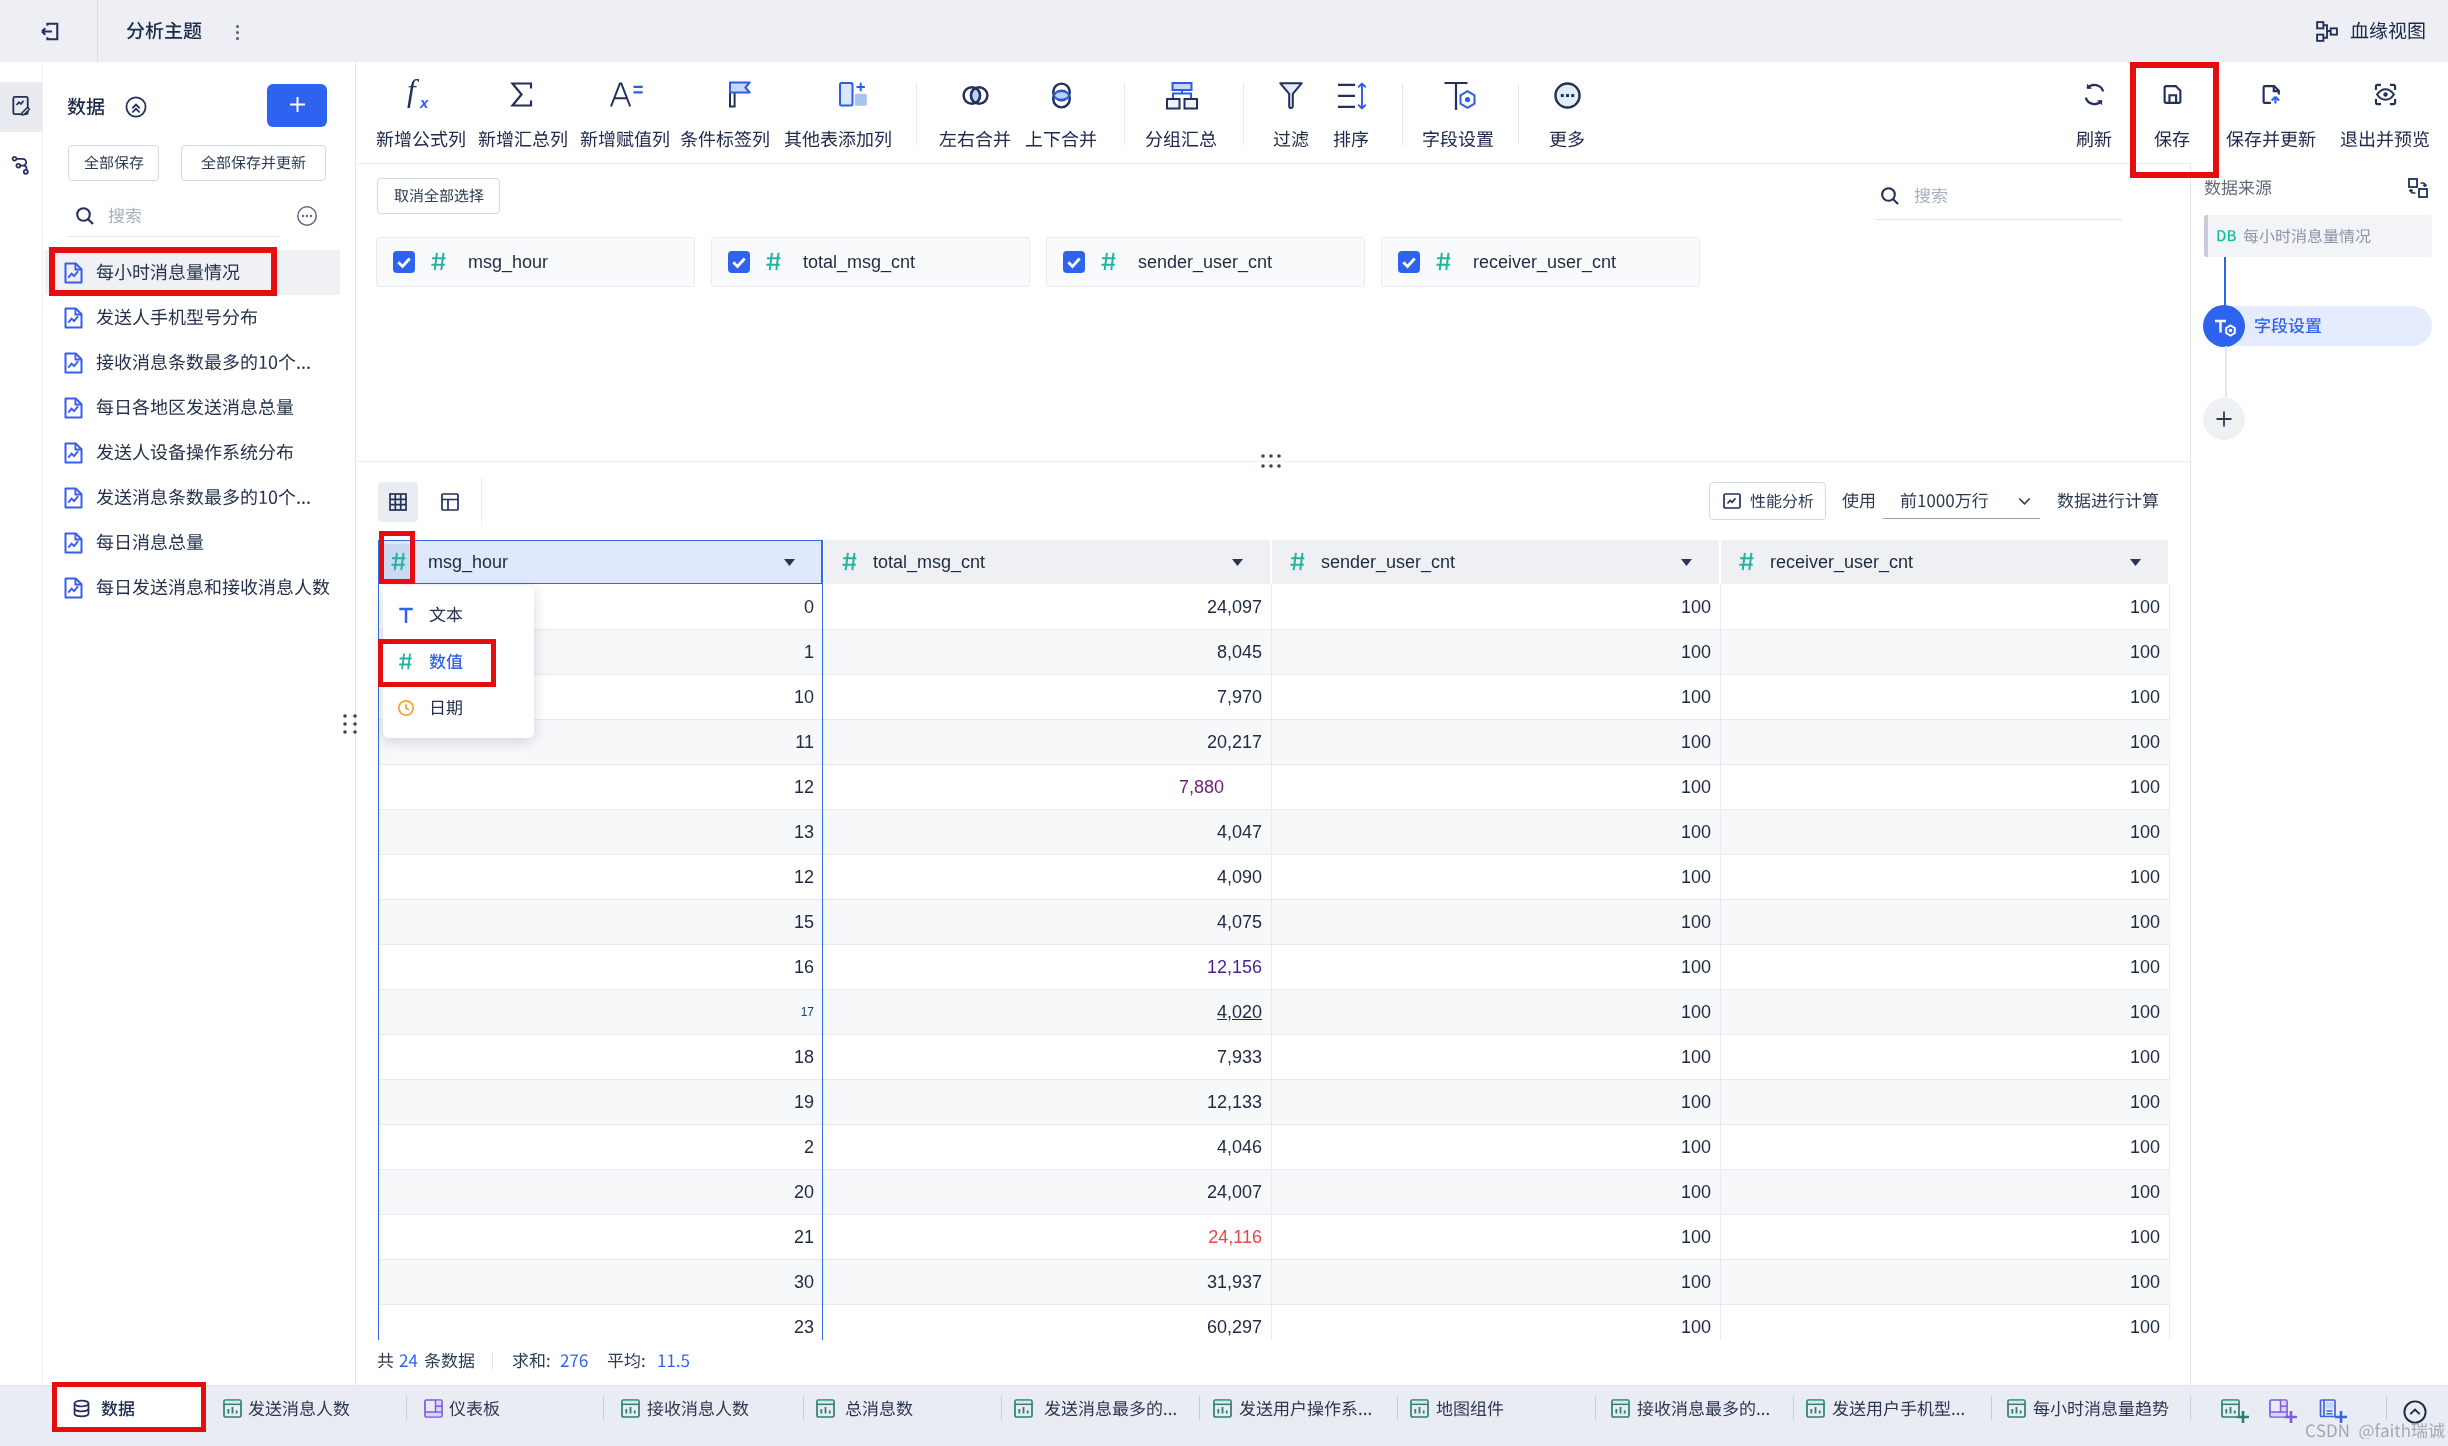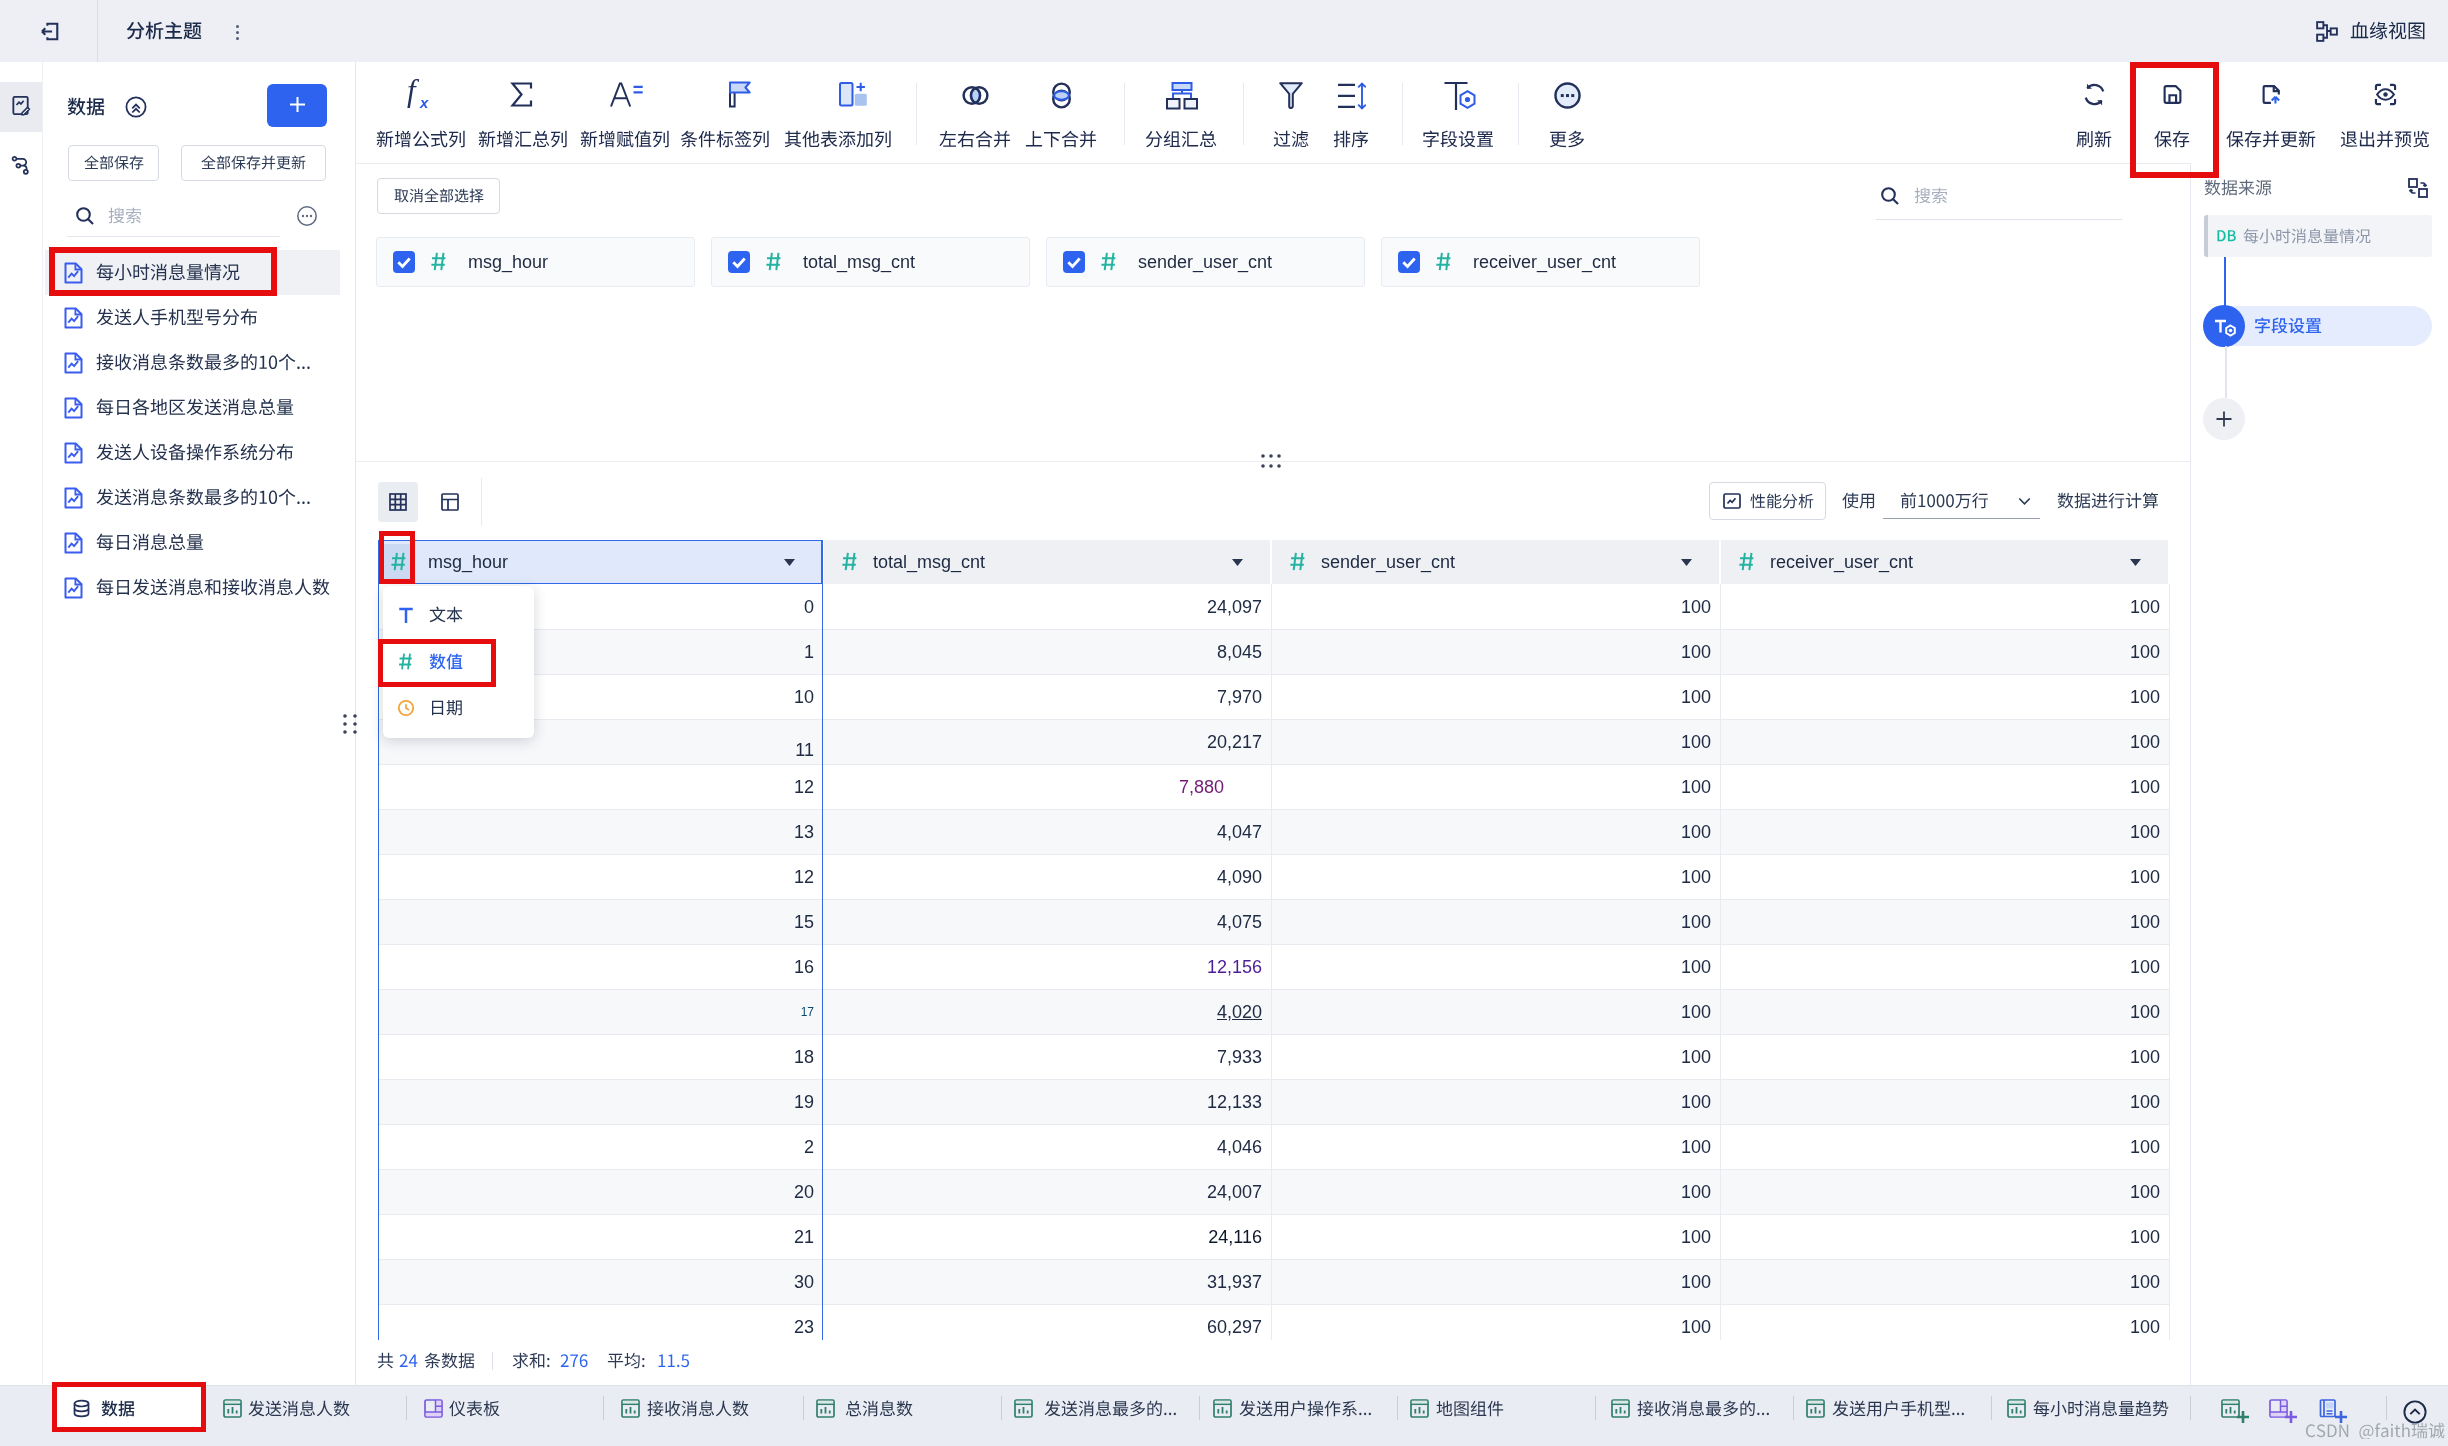--- a/index.html
+++ b/index.html
@@ -674,21 +674,21 @@
     <div class="a" style="font-size:18px;color:#202c44;line-height:22px;right:737px;top:595.5px;">100</div>
     <div class="a" style="font-size:18px;color:#202c44;line-height:22px;right:288px;top:595.5px;">100</div>
     <div class="a" style="font-size:18px;color:#202c44;line-height:22px;right:1634px;top:640.5px;">1</div>
     <div class="a" style="font-size:18px;color:#202c44;line-height:22px;right:1186px;top:640.5px;">8,045</div>
     <div class="a" style="font-size:18px;color:#202c44;line-height:22px;right:737px;top:640.5px;">100</div>
     <div class="a" style="font-size:18px;color:#202c44;line-height:22px;right:288px;top:640.5px;">100</div>
     <div class="a" style="font-size:18px;color:#202c44;line-height:22px;right:1634px;top:685.5px;">10</div>
     <div class="a" style="font-size:18px;color:#202c44;line-height:22px;right:1186px;top:685.5px;">7,970</div>
     <div class="a" style="font-size:18px;color:#202c44;line-height:22px;right:737px;top:685.5px;">100</div>
     <div class="a" style="font-size:18px;color:#202c44;line-height:22px;right:288px;top:685.5px;">100</div>
-    <div class="a" style="font-size:18px;color:#202c44;line-height:22px;right:1634px;top:730.5px;margin-top:8px;">11</div>
+    <div class="a" style="font-size:18px;color:#202c44;line-height:22px;right:1634px;top:730.5px;">11</div>
     <div class="a" style="font-size:18px;color:#202c44;line-height:22px;right:1186px;top:730.5px;">20,217</div>
     <div class="a" style="font-size:18px;color:#202c44;line-height:22px;right:737px;top:730.5px;">100</div>
     <div class="a" style="font-size:18px;color:#202c44;line-height:22px;right:288px;top:730.5px;">100</div>
     <div class="a" style="font-size:18px;color:#202c44;line-height:22px;right:1634px;top:775.5px;">12</div>
     <div class="a" style="font-size:18px;color:#701a75;line-height:22px;right:1224px;top:775.5px;">7,880</div>
     <div class="a" style="font-size:18px;color:#202c44;line-height:22px;right:737px;top:775.5px;">100</div>
     <div class="a" style="font-size:18px;color:#202c44;line-height:22px;right:288px;top:775.5px;">100</div>
     <div class="a" style="font-size:18px;color:#202c44;line-height:22px;right:1634px;top:820.5px;">13</div>
     <div class="a" style="font-size:18px;color:#202c44;line-height:22px;right:1186px;top:820.5px;">4,047</div>
     <div class="a" style="font-size:18px;color:#202c44;line-height:22px;right:737px;top:820.5px;">100</div>
@@ -719,21 +719,21 @@
     <div class="a" style="font-size:18px;color:#202c44;line-height:22px;right:288px;top:1090.5px;">100</div>
     <div class="a" style="font-size:18px;color:#202c44;line-height:22px;right:1634px;top:1135.5px;">2</div>
     <div class="a" style="font-size:18px;color:#202c44;line-height:22px;right:1186px;top:1135.5px;">4,046</div>
     <div class="a" style="font-size:18px;color:#202c44;line-height:22px;right:737px;top:1135.5px;">100</div>
     <div class="a" style="font-size:18px;color:#202c44;line-height:22px;right:288px;top:1135.5px;">100</div>
     <div class="a" style="font-size:18px;color:#202c44;line-height:22px;right:1634px;top:1180.5px;">20</div>
     <div class="a" style="font-size:18px;color:#202c44;line-height:22px;right:1186px;top:1180.5px;">24,007</div>
     <div class="a" style="font-size:18px;color:#202c44;line-height:22px;right:737px;top:1180.5px;">100</div>
     <div class="a" style="font-size:18px;color:#202c44;line-height:22px;right:288px;top:1180.5px;">100</div>
     <div class="a" style="font-size:18px;color:#202c44;line-height:22px;right:1634px;top:1225.5px;">21</div>
-    <div class="a" style="font-size:18px;color:#0f172a;line-height:22px;right:1186px;top:1225.5px;">24,116</div>
+    <div class="a" style="font-size:18px;color:#ef4444;line-height:22px;right:1186px;top:1225.5px;">24,116</div>
     <div class="a" style="font-size:18px;color:#202c44;line-height:22px;right:737px;top:1225.5px;">100</div>
     <div class="a" style="font-size:18px;color:#202c44;line-height:22px;right:288px;top:1225.5px;">100</div>
     <div class="a" style="font-size:18px;color:#202c44;line-height:22px;right:1634px;top:1270.5px;">30</div>
     <div class="a" style="font-size:18px;color:#202c44;line-height:22px;right:1186px;top:1270.5px;">31,937</div>
     <div class="a" style="font-size:18px;color:#202c44;line-height:22px;right:737px;top:1270.5px;">100</div>
     <div class="a" style="font-size:18px;color:#202c44;line-height:22px;right:288px;top:1270.5px;">100</div>
     <div class="a" style="font-size:18px;color:#202c44;line-height:22px;right:1634px;top:1315.5px;">23</div>
     <div class="a" style="font-size:18px;color:#202c44;line-height:22px;right:1186px;top:1315.5px;">60,297</div>
     <div class="a" style="font-size:18px;color:#202c44;line-height:22px;right:737px;top:1315.5px;">100</div>
     <div class="a" style="font-size:18px;color:#202c44;line-height:22px;right:288px;top:1315.5px;">100</div>

